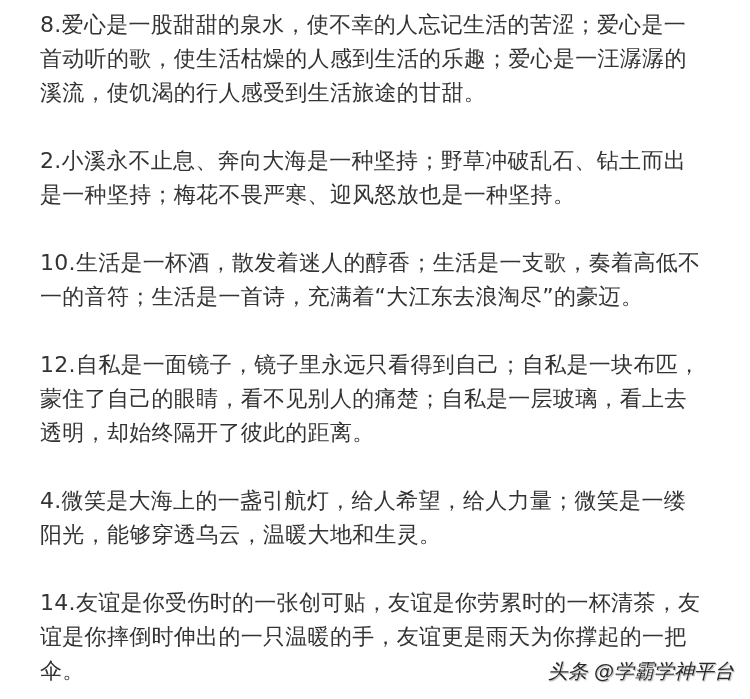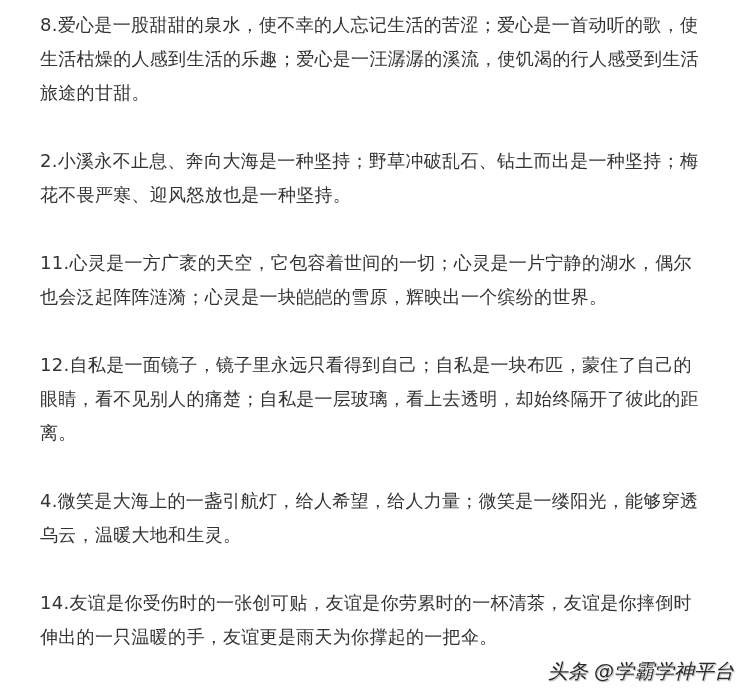--- a/index.html
+++ b/index.html
@@ -3,36 +3,36 @@
 <meta charset="utf-8">
 <style>
   html, body { margin: 0; padding: 0; background: #ffffff; }
   body {
     width: 750px; height: 699px; overflow: hidden; position: relative;
     font-family: "DejaVu Sans", "Liberation Sans", sans-serif;
     color: #333333;
   }
   .article { position: absolute; left: 40px; top: 8px; width: 672px; }
   .para {
-    font-size: 18px; line-height: 34px; margin: 0 11px 34px 0;
+    font-size: 22px; line-height: 34px; margin: 0 11px 34px 0;
     letter-spacing: 0.3px; word-break: break-all;
   }
   .watermark {
     position: absolute; right: 16px; bottom: 14px;
     font-size: 20px; color: #2a2a2a;
     text-shadow: 0 0 2px #ffffff, 1px 1px 1px rgba(0,0,0,0.35);
     font-style: italic;
   }
 </style>
 </head>
 <body>
 
 <div class="article">
   <p class="para">8.爱心是一股甜甜的泉水，使不幸的人忘记生活的苦涩；爱心是一首动听的歌，使生活枯燥的人感到生活的乐趣；爱心是一汪潺潺的溪流，使饥渴的行人感受到生活旅途的甘甜。</p>
   <p class="para">2.小溪永不止息、奔向大海是一种坚持；野草冲破乱石、钻土而出是一种坚持；梅花不畏严寒、迎风怒放也是一种坚持。</p>
-  <p class="para">11.心灵是一方广袤的天空，它包容着世间的一切；心灵是一片宁静的湖水，偶尔也会泛起阵阵涟漪；心灵是一块皑皑的雪原，辉映出一个缤纷的世界。</p>
+  <p class="para">10.生活是一杯酒，散发着迷人的醇香；生活是一支歌，奏着高低不一的音符；生活是一首诗，充满着“大江东去浪淘尽”的豪迈。</p>
   <p class="para">12.自私是一面镜子，镜子里永远只看得到自己；自私是一块布匹，蒙住了自己的眼睛，看不见别人的痛楚；自私是一层玻璃，看上去透明，却始终隔开了彼此的距离。</p>
   <p class="para">4.微笑是大海上的一盏引航灯，给人希望，给人力量；微笑是一缕阳光，能够穿透乌云，温暖大地和生灵。</p>
   <p class="para">14.友谊是你受伤时的一张创可贴，友谊是你劳累时的一杯清茶，友谊是你摔倒时伸出的一只温暖的手，友谊更是雨天为你撑起的一把伞。</p>
 
 </div>
 
 <div class="watermark">头条 @学霸学神平台</div>
 
 </body></html>

